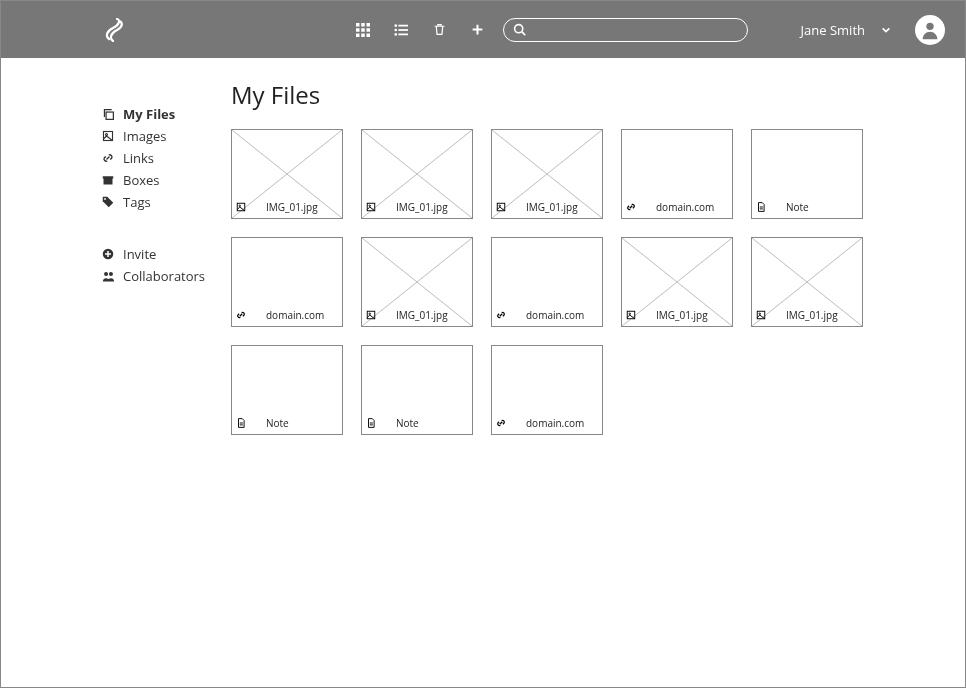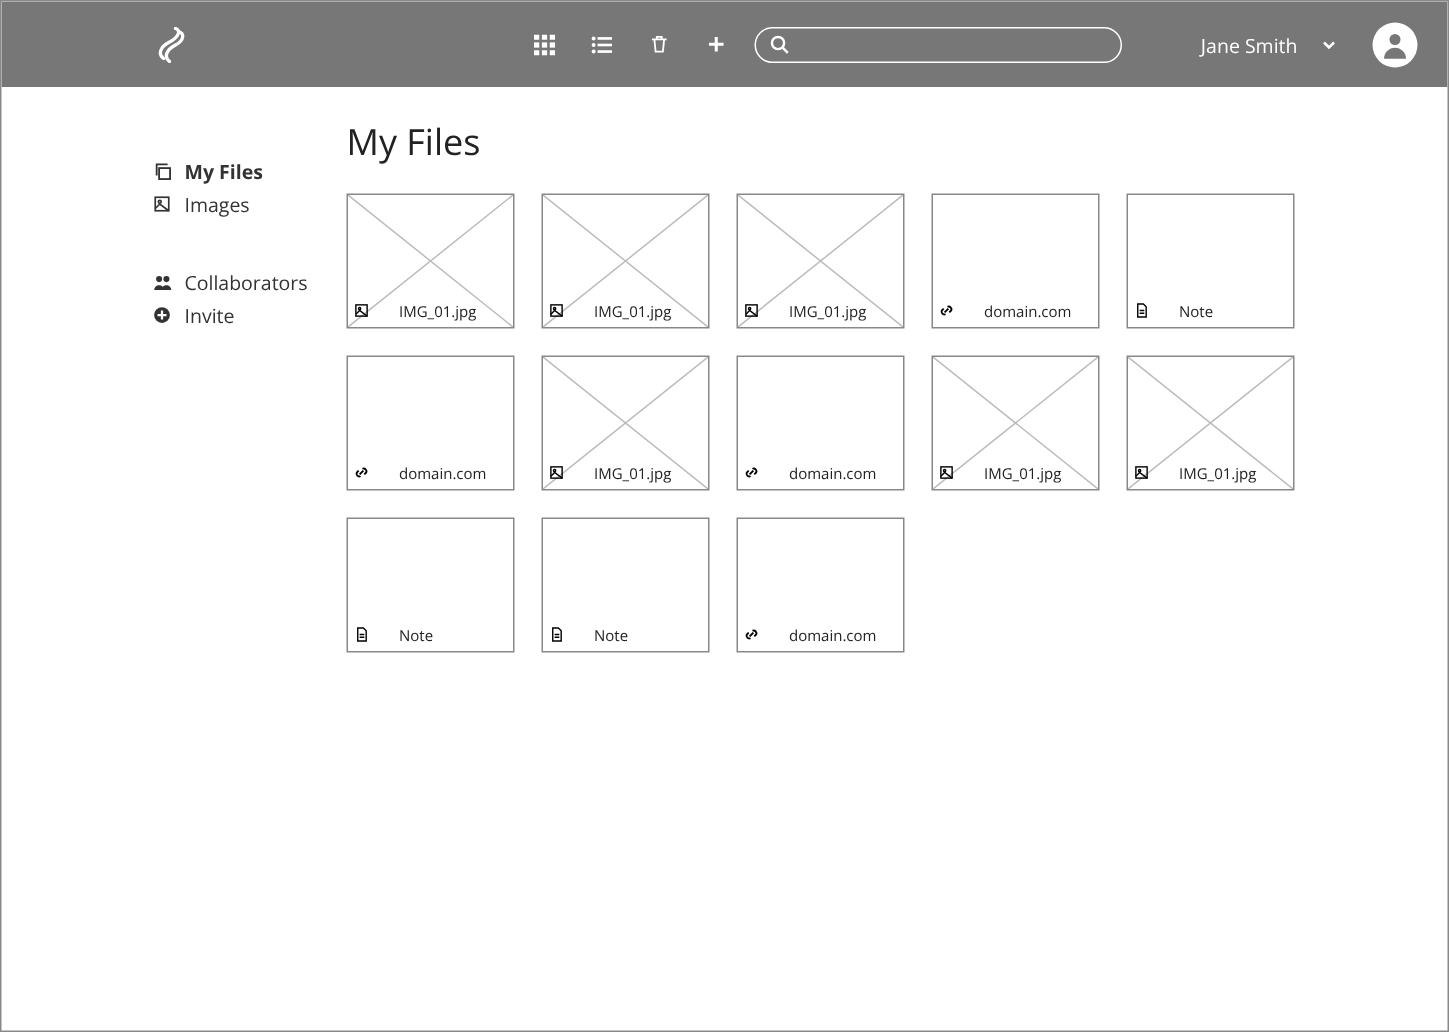--- a/index.html
+++ b/index.html
@@ -244,41 +244,67 @@
           <li>
             <span class="licon">
               <svg viewBox="0 0 16 16" width="12" height="12" fill="none" stroke="currentColor" stroke-width="1.5">
                 <rect x="2" y="2" width="12" height="12"></rect>
                 <circle cx="6" cy="6" r="1.3"></circle>
                 <path d="M2 12l4-4 8 6"></path>
               </svg>
             </span>
             <span>Images</span>
           </li>
+          <li>
+            <span class="licon">
+              <svg viewBox="0 0 16 16" width="12" height="12" fill="none" stroke="currentColor" stroke-width="1.8">
+                <path d="M6 10l4-4M7 12a3 3 0 01-4-4l2-2M9 4a3 3 0 014 4l-2 2"></path>
+              </svg>
+            </span>
+            <span>Links</span>
+          </li>
+          <li>
+            <span class="licon">
+              <svg viewBox="0 0 16 16" width="12" height="12" fill="currentColor">
+                <rect x="2" y="5" width="12" height="9"></rect>
+                <rect x="1" y="3" width="14" height="3"></rect>
+              </svg>
+            </span>
+            <span>Boxes</span>
+          </li>
+          <li>
+            <span class="licon">
+              <svg viewBox="0 0 16 16" width="12" height="12" fill="currentColor">
+                <path d="M1 1h6l8 8-6 6-8-8z"></path>
+                <circle cx="4" cy="4" r="1.2" fill="#fff"></circle>
+              </svg>
+            </span>
+            <span>Tags</span>
+          </li>
         </ul>
       <ul class="group2" id="admin-list">
+          <li>
+            <span class="licon">
+              <svg viewBox="0 0 16 16" width="12" height="12" fill="currentColor">
+                <circle cx="8" cy="8" r="7"></circle>
+                <path d="M8 4v8M4 8h8" stroke="#fff" stroke-width="2"></path>
+              </svg>
+            </span>
+            <span>Invite</span>
+          </li>
           <li>
             <span class="licon">
               <svg viewBox="0 0 16 16" width="13" height="13" fill="currentColor">
                 <circle cx="5" cy="5" r="2.5"></circle>
                 <circle cx="11" cy="5" r="2.5"></circle>
                 <path d="M1 14c0-2.5 2-4 4-4s4 1.5 4 4M7 14c0-2.5 2-4 4-4s4 1.5 4 4"></path>
               </svg>
             </span>
             <span>Collaborators</span>
           </li>
-          <li>
-            <span class="licon">
-              <svg viewBox="0 0 16 16" width="12" height="12" fill="currentColor">
-                <circle cx="8" cy="8" r="7"></circle>
-                <path d="M8 4v8M4 8h8" stroke="#fff" stroke-width="2"></path>
-              </svg>
-            </span>
-            <span>Invite</span>
-          </li>
         </ul>
     </div>
     <div class="main">
       <h1>My Files</h1>
       <div class="grid" id="file-grid">
           <div class="tile">
             <svg class="cross" viewBox="0 0 112 90" preserveAspectRatio="none">
               <line x1="0" y1="0" x2="112" y2="90"></line>
               <line x1="112" y1="0" x2="0" y2="90"></line>
             </svg>

